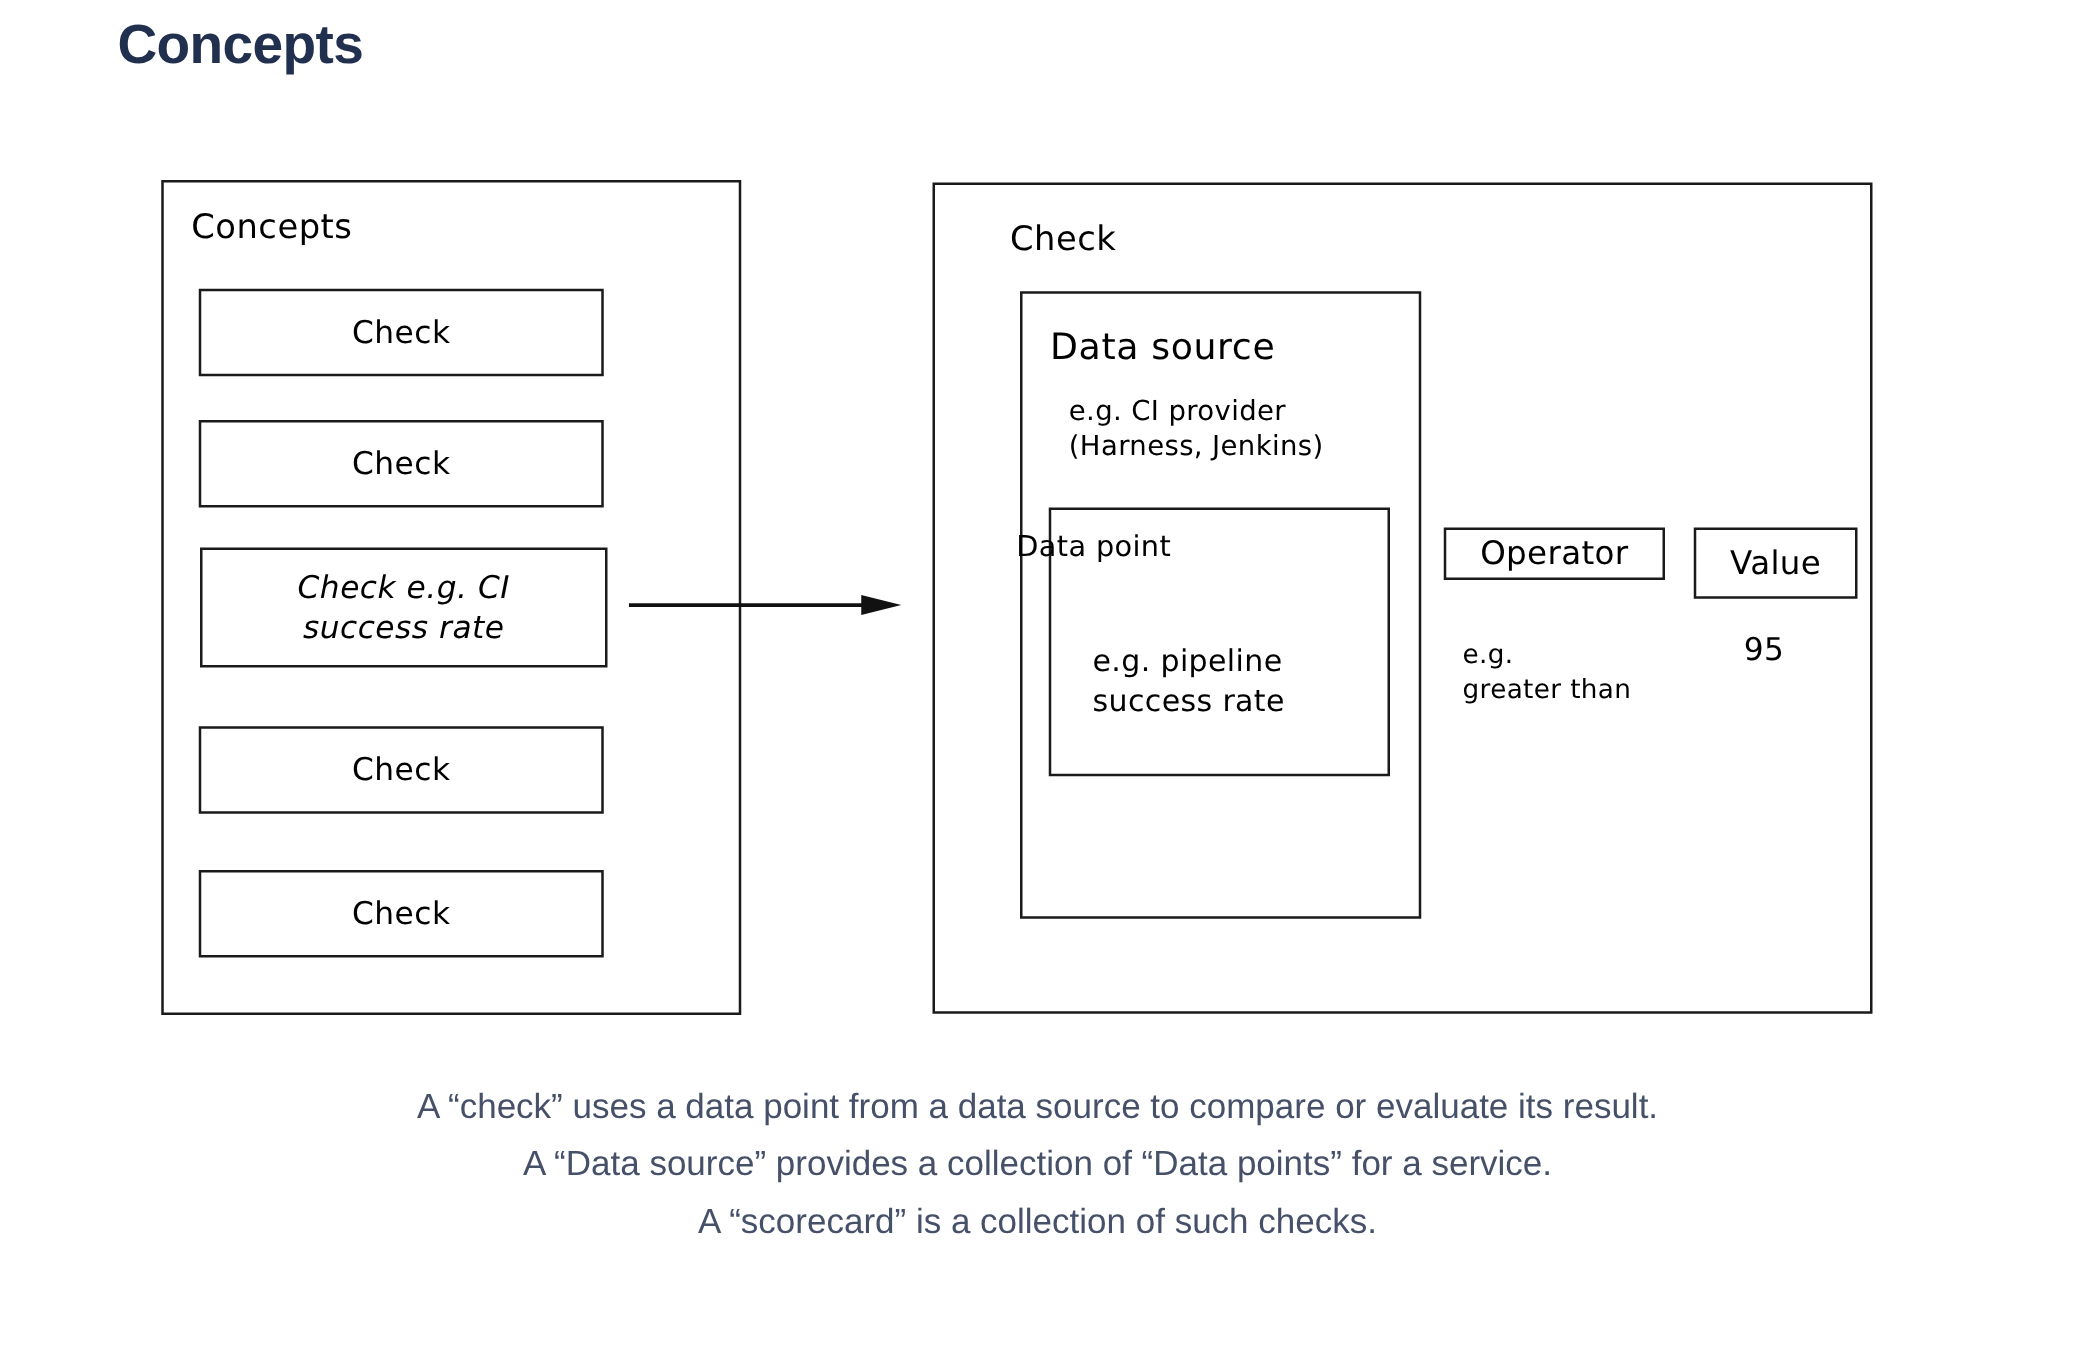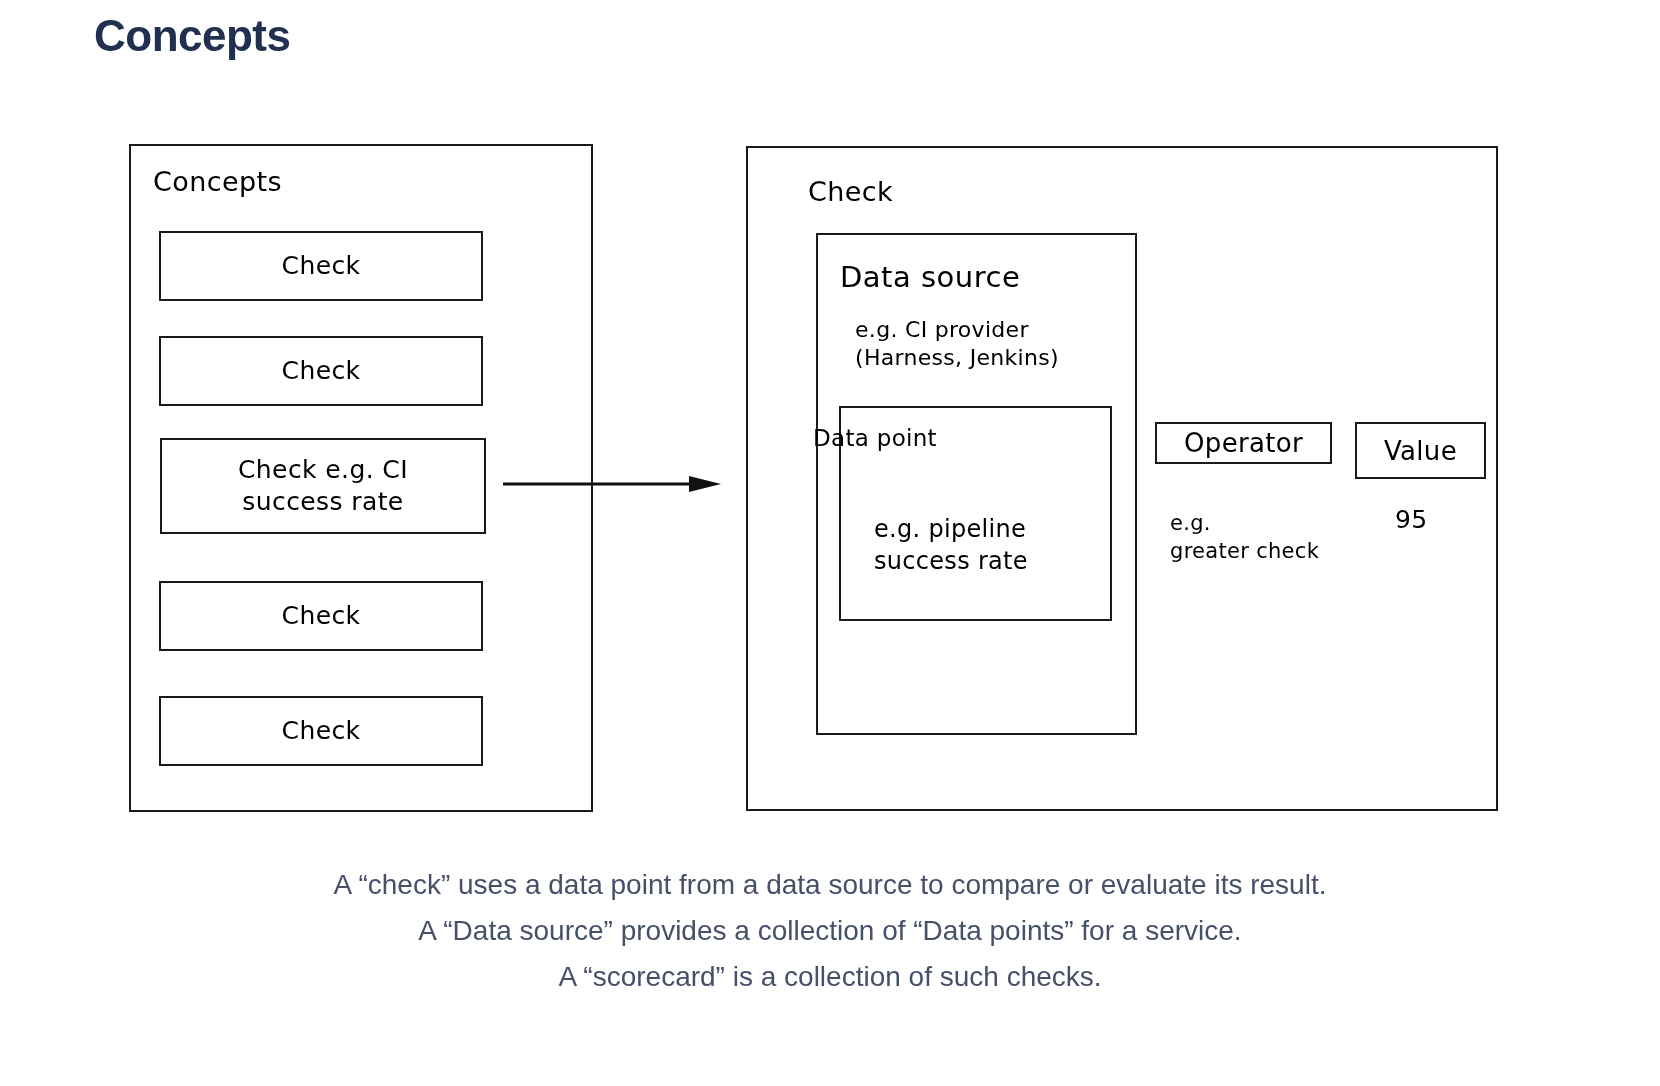--- a/index.html
+++ b/index.html
@@ -215,21 +215,21 @@
 
 <div id="page-title">Concepts</div>
 
 <div id="diagram">
 
   <div class="sk-box" id="scorecard-box"></div>
   <div class="hand" id="scorecard-title">Concepts</div>
 
   <div class="sk-box hand check-item" id="check-item-1">Check</div>
   <div class="sk-box hand check-item" id="check-item-2">Check</div>
-  <div class="sk-box hand check-item" id="check-item-3" style="white-space: pre-line;">Check e.g. CI
+  <div class="sk-box hand check-item" id="check-item-3" style="white-space: pre-line; font-style: italic;">Check e.g. CI
 success rate</div>
   <div class="sk-box hand check-item" id="check-item-4">Check</div>
   <div class="sk-box hand check-item" id="check-item-5">Check</div>
 
   <svg id="arrow" viewBox="0 0 218 16" xmlns="http://www.w3.org/2000/svg">
     <line x1="0" y1="8" x2="190" y2="8" stroke="#111111" stroke-width="3"></line>
     <polygon points="186,0 218,8 186,16" fill="#111111"></polygon>
   </svg>
 
   <div class="sk-box" id="check-box"></div>
@@ -240,21 +240,21 @@
   <div class="hand" id="data-source-eg">e.g. CI provider
 (Harness, Jenkins)</div>
 
   <div class="sk-box" id="data-point-box"></div>
   <div class="hand" id="data-point-title">Data point</div>
   <div class="hand" id="data-point-eg">e.g. pipeline
 success rate</div>
 
   <div class="sk-box hand" id="operator-box">Operator</div>
   <div class="hand" id="operator-eg">e.g.
-greater check</div>
+greater than</div>
 
   <div class="sk-box hand" id="value-box">Value</div>
   <div class="hand" id="value-amount">95</div>
 
 </div>
 
 <div id="caption">
   <span class="caption-line">A “check” uses a data point from a data source to compare or evaluate its result.</span>
   <span class="caption-line">A “Data source” provides a collection of “Data points” for a service.</span>
   <span class="caption-line">A “scorecard” is a collection of such checks.</span>

